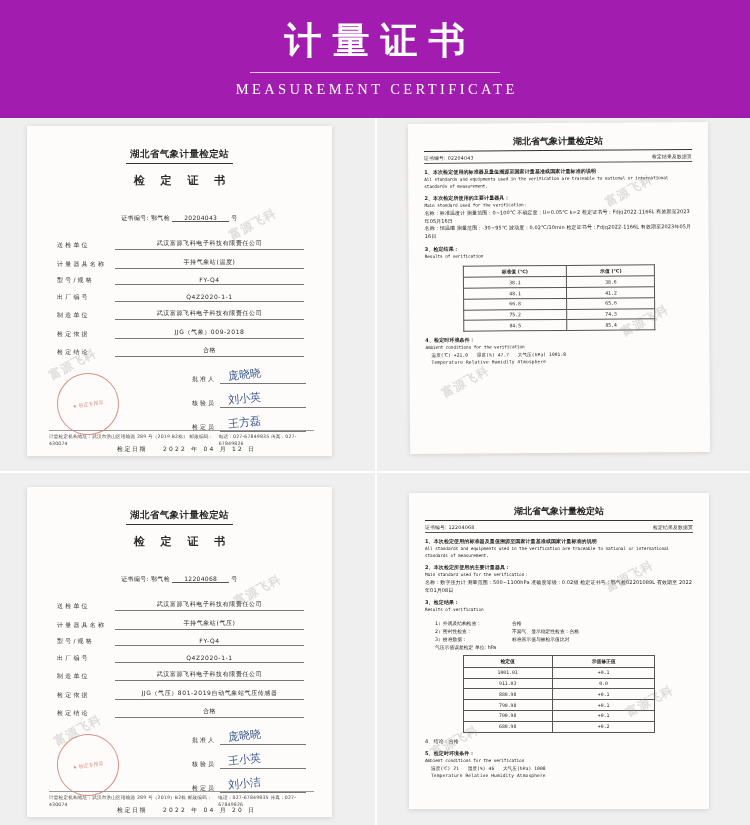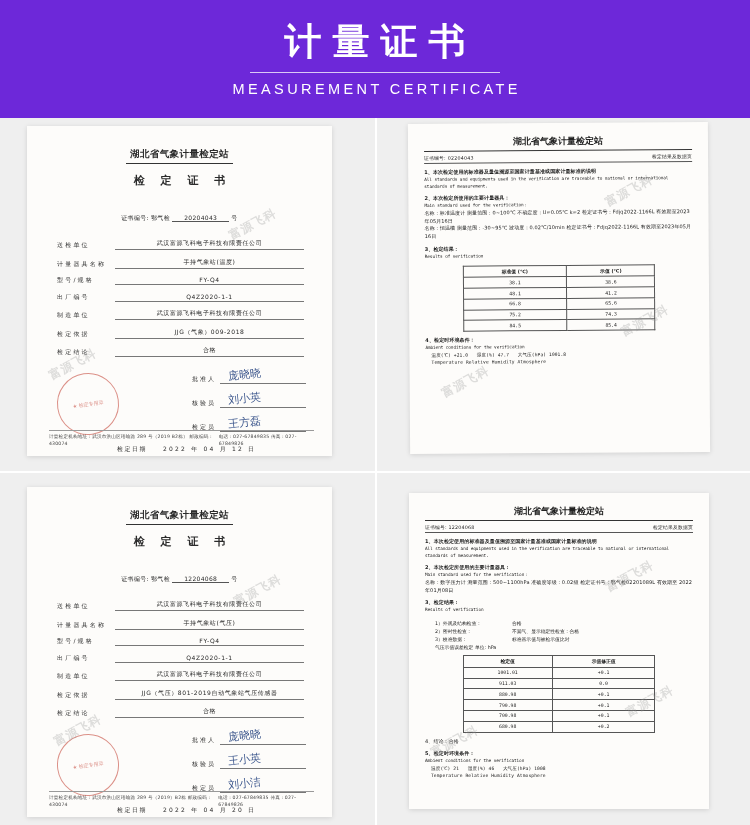--- a/index.html
+++ b/index.html
@@ -18,21 +18,21 @@
     width: 750px;
     height: 825px;
     background: #f4f4f4;
   }
 
   
   .banner {
     position: relative;
     width: 750px;
     height: 118px;
-    background: #6d28d9;
+    background: #a21caf;
     display: flex;
     flex-direction: column;
     align-items: center;
     justify-content: center;
     overflow: hidden;
   }
   .banner-title {
     color: #ffffff;
     font-size: 37px;
     letter-spacing: 11px;
@@ -45,21 +45,21 @@
     width: 250px;
     height: 1px;
     background: rgba(255,255,255,0.75);
     margin: 9px 0 8px 0;
   }
   .banner-sub {
     color: #ffffff;
     font-size: 14.5px;
     letter-spacing: 3.4px;
     text-indent: 3.4px;
-    font-family: Liberation Sans, sans-serif;
+    font-family: Liberation Serif, serif;
   }
 
   
   .grid {
     position: absolute;
     top: 118px;
     left: 0;
     width: 750px;
     height: 707px;
     background: #f3f3f3;

